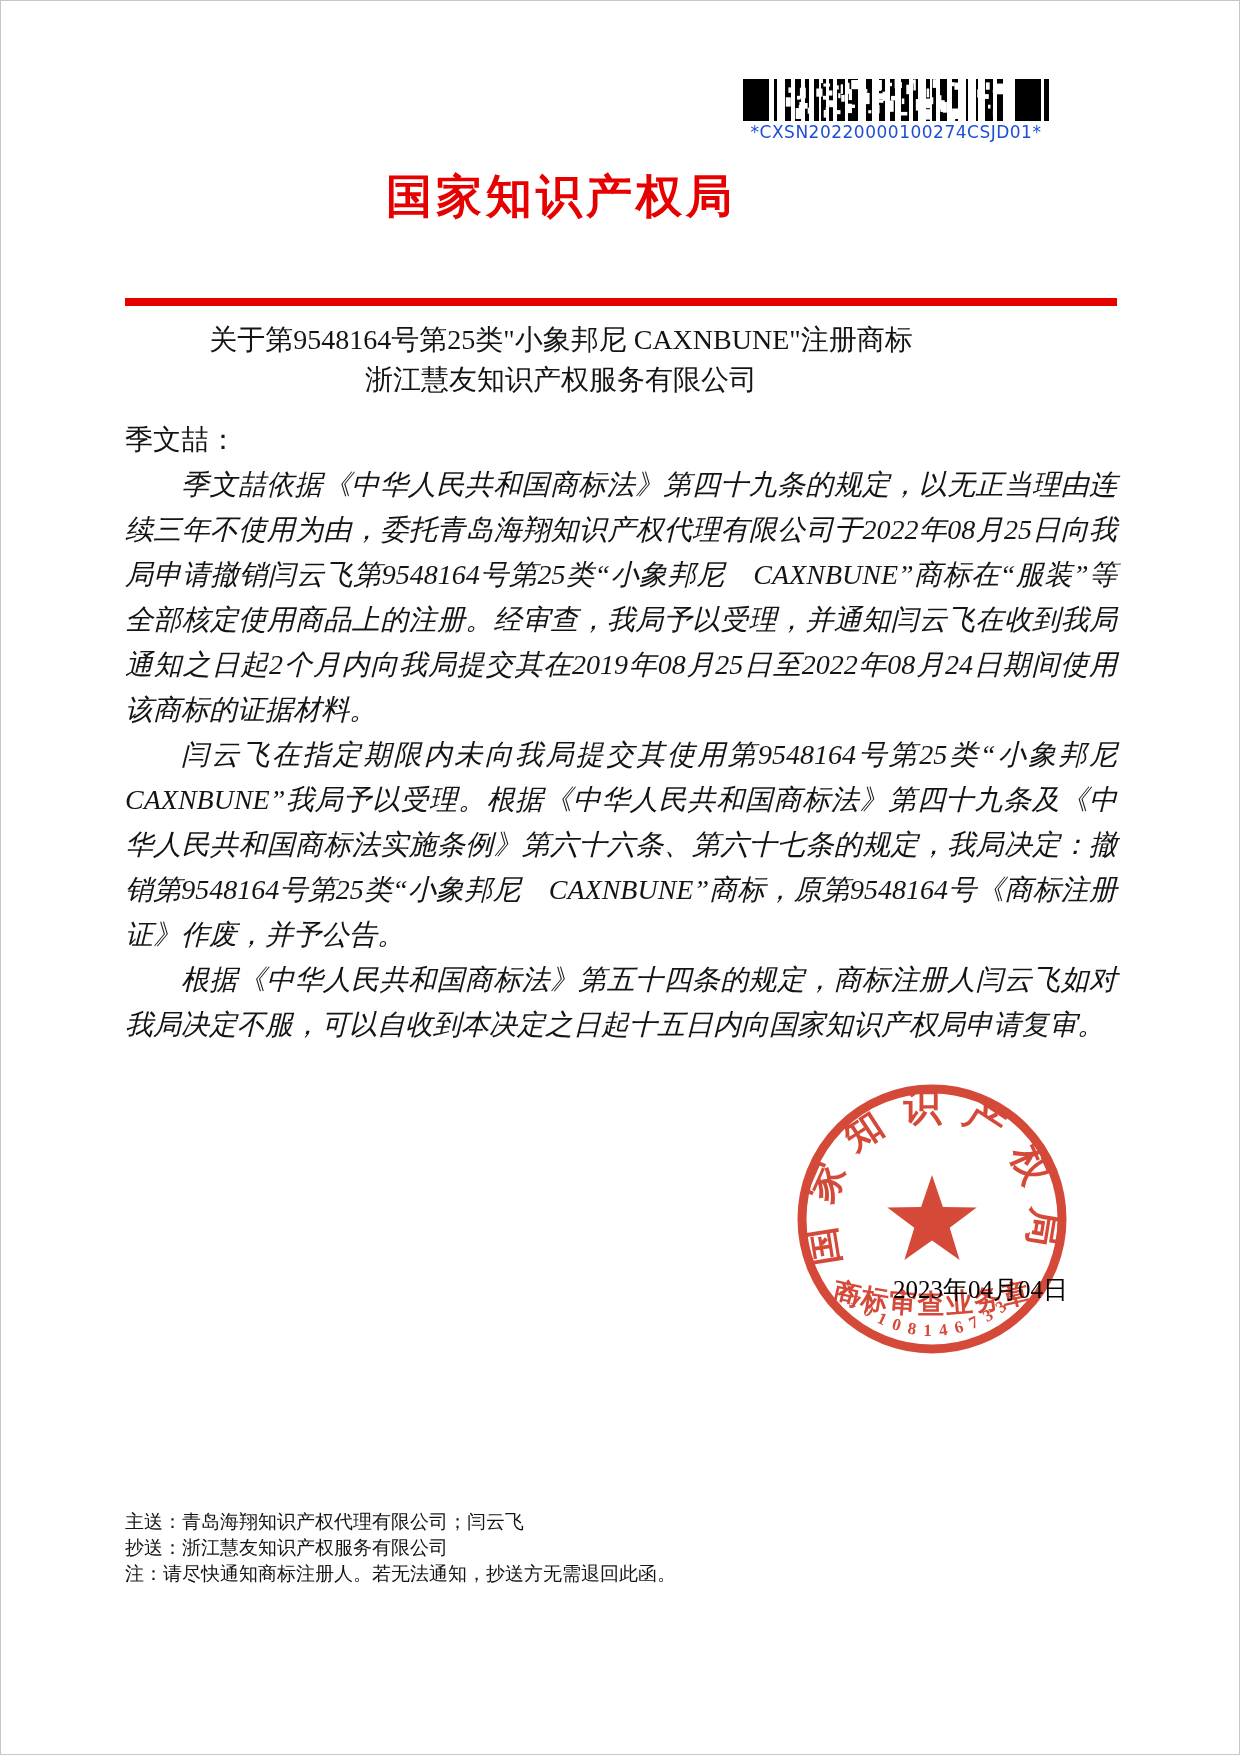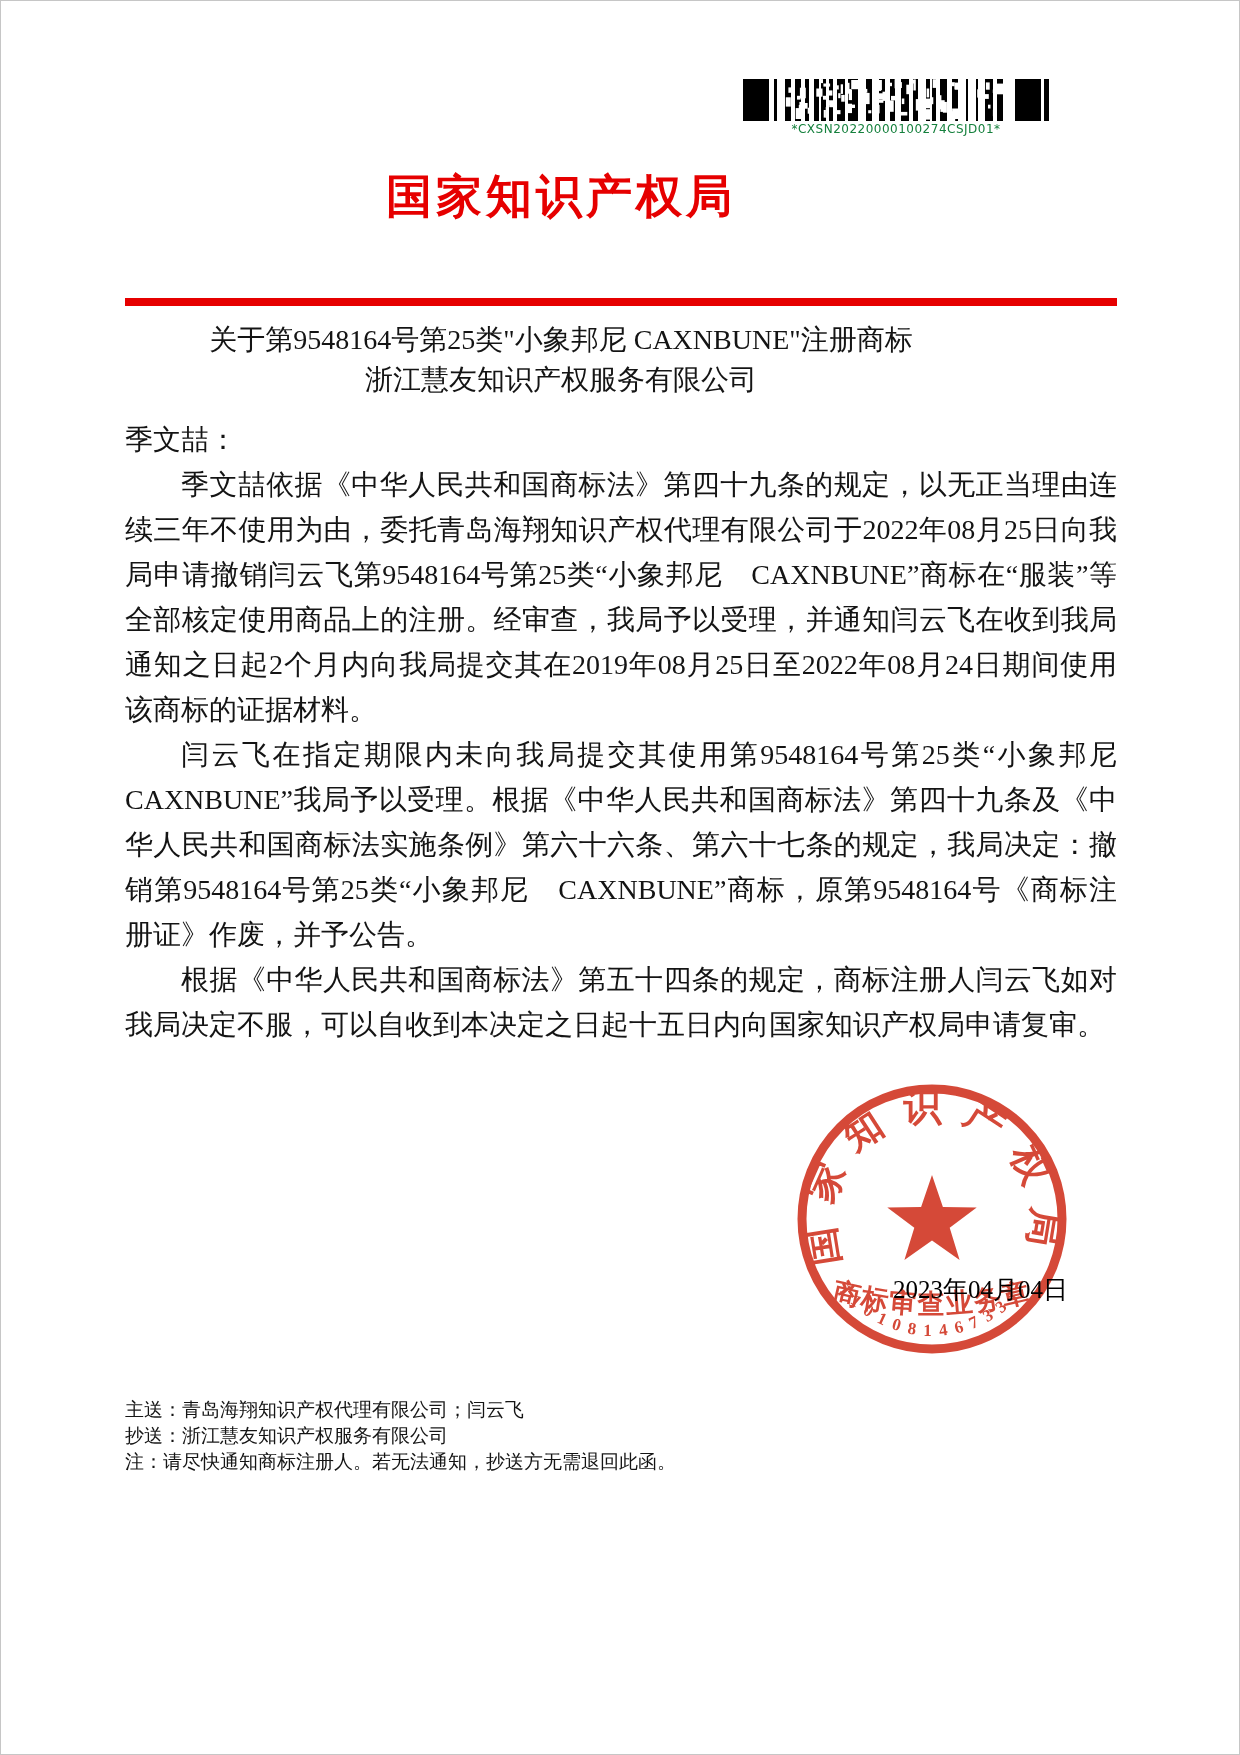--- a/index.html
+++ b/index.html
@@ -19,22 +19,22 @@
     overflow:hidden;
   }
   .barcode-wrap{
     position:absolute;left:742px;top:78px;width:306px;
     text-align:center;
   }
   .barcode-svg{display:block;width:306px;height:42px;}
   .barcode-text{
     margin-top:1px;
     font-family:"DejaVu Sans","Liberation Sans",sans-serif;
-    font-size:12px;letter-spacing:0.5px;white-space:nowrap;
-    color:#15803d;
+    font-size:17px;letter-spacing:0.5px;white-space:nowrap;
+    color:#1d4ed8;
   }
   .centered{position:absolute;left:0;width:1120px;text-align:center;}
   .agency-title{
     top:170px;
     font-size:46px;font-weight:bold;line-height:52px;
     color:var(--title-red);
     letter-spacing:4px;
   }
   .doc-number{
     top:243px;
@@ -46,21 +46,21 @@
   }
   .heading{
     top:319px;
     font-size:28px;line-height:40px;
   }
   .body-text{
     position:absolute;left:124px;top:404px;width:992px;
     font-size:28px;line-height:45px;
     text-align:justify;
   }
-  .body-text p{margin:0;text-indent:2em;text-align:justify;}
+  .body-text p{margin:0;text-indent:2em;text-align:justify;font-style:italic;}
   .salutation{text-indent:0;margin-top:12px;}
   .date-line{
     position:absolute;left:795px;top:1272px;width:272px;
     text-align:right;font-size:25px;color:#000;
     z-index:1;
   }
   .stamp{
     position:absolute;left:795px;top:1082px;width:272px;height:272px;
     z-index:2;
     mix-blend-mode:multiply;
@@ -68,21 +68,21 @@
   }
   .stamp text{
     fill:var(--stamp-red);
     font-family:"Liberation Serif","DejaVu Serif",serif;
     font-weight:bold;
   }
   .stamp-arc-text{font-size:38px;letter-spacing:19px;}
   .stamp-caption{font-size:27px;letter-spacing:2px;}
   .stamp-serial{font-size:17px;letter-spacing:8px;font-family:"DejaVu Sans",sans-serif;}
   .footer{
-    position:absolute;left:124px;top:1396px;
+    position:absolute;left:124px;top:1508px;
     font-size:19px;line-height:26px;
   }
 </style>
 </head>
 <body>
 
 <div class="page">
 
   <div class="barcode-wrap">
     <svg id="barcode-svg" class="barcode-svg" viewBox="0 0 306 42">

